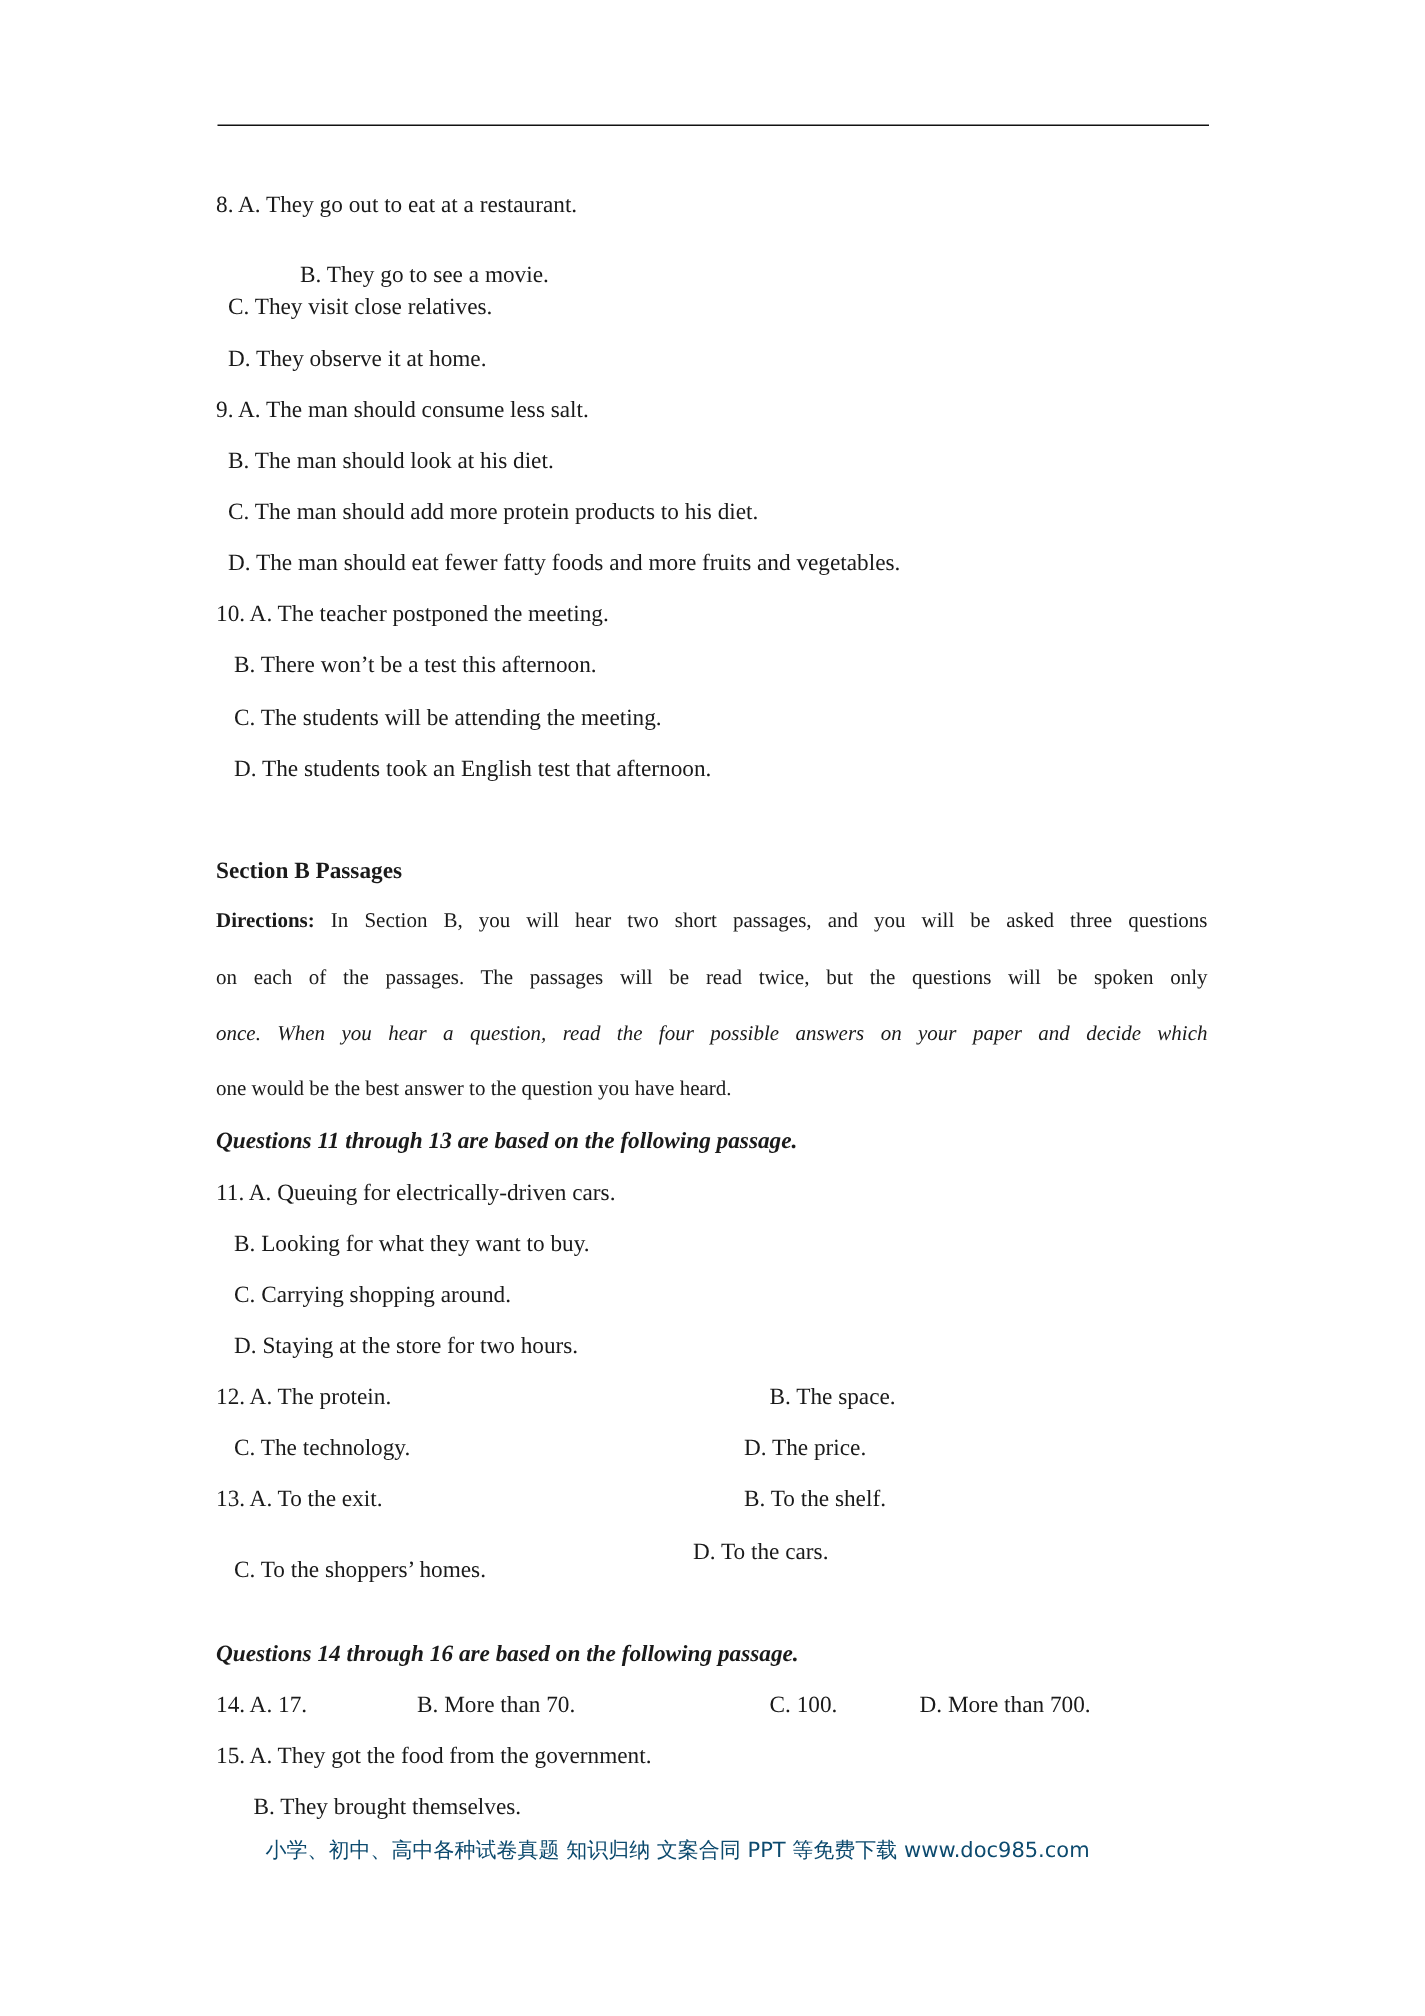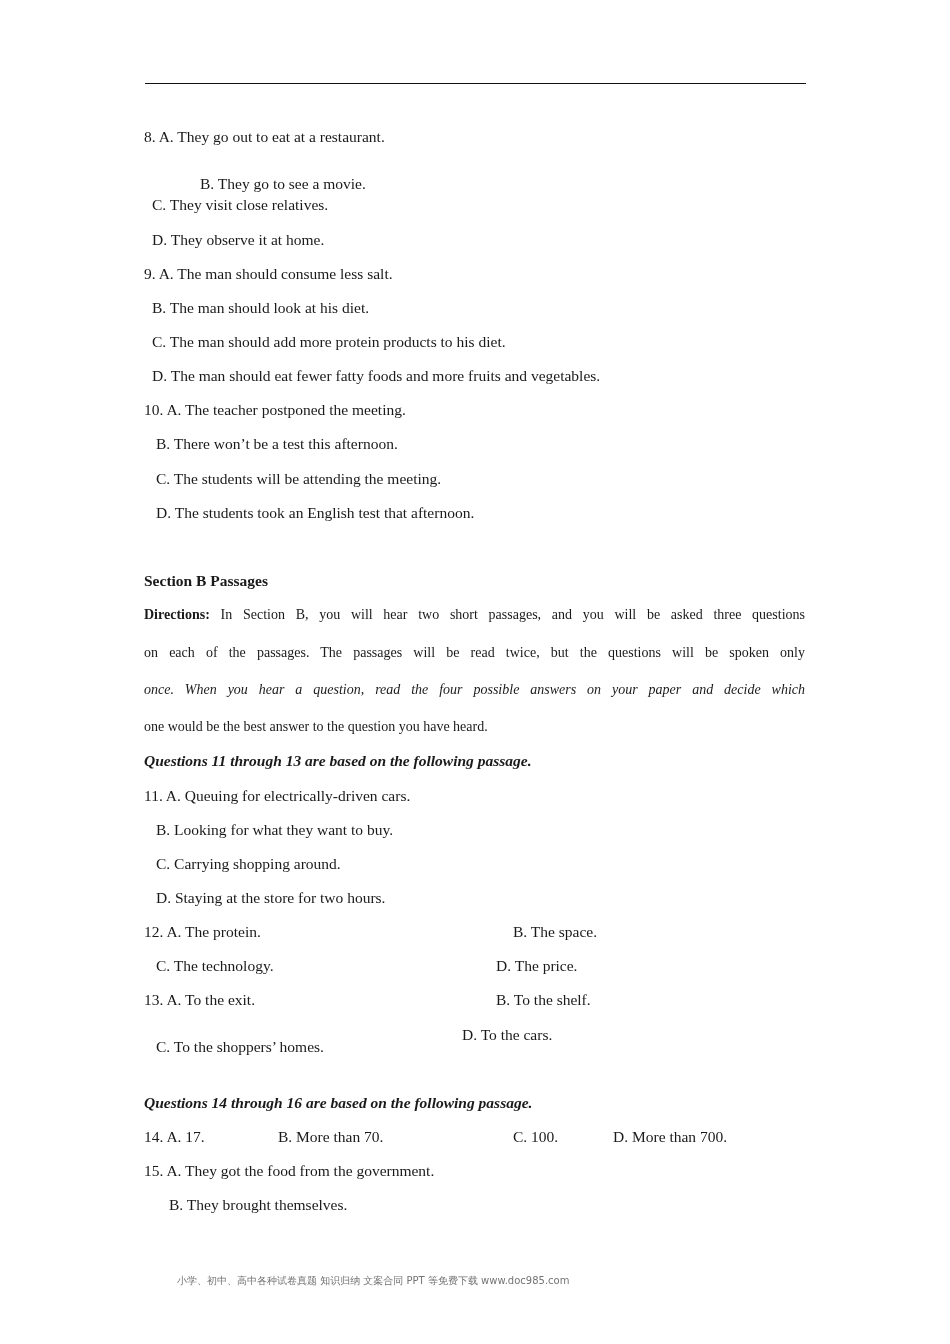--- a/index.html
+++ b/index.html
@@ -40,25 +40,25 @@
       text-align: justify;
       text-align-last: justify;
       white-space: nowrap;
     }
     .justified.last {
       text-align-last: left;
     }
     .footer {
       position: absolute;
       left: 177px;
-      top: 1271px;
+      top: 1224px;
       font-family: "DejaVu Sans", "Liberation Sans", sans-serif;
-      font-size: 10px;
+      font-size: 14px;
       line-height: 20px;
-      color: #737373;
+      color: #0c4a6e;
       white-space: nowrap;
     }
   </style>
 </head>
 <body>
 
 <div class="header-rule"></div>
 
 <div>
   <div class="line" style="left:144px; top:127px;">

